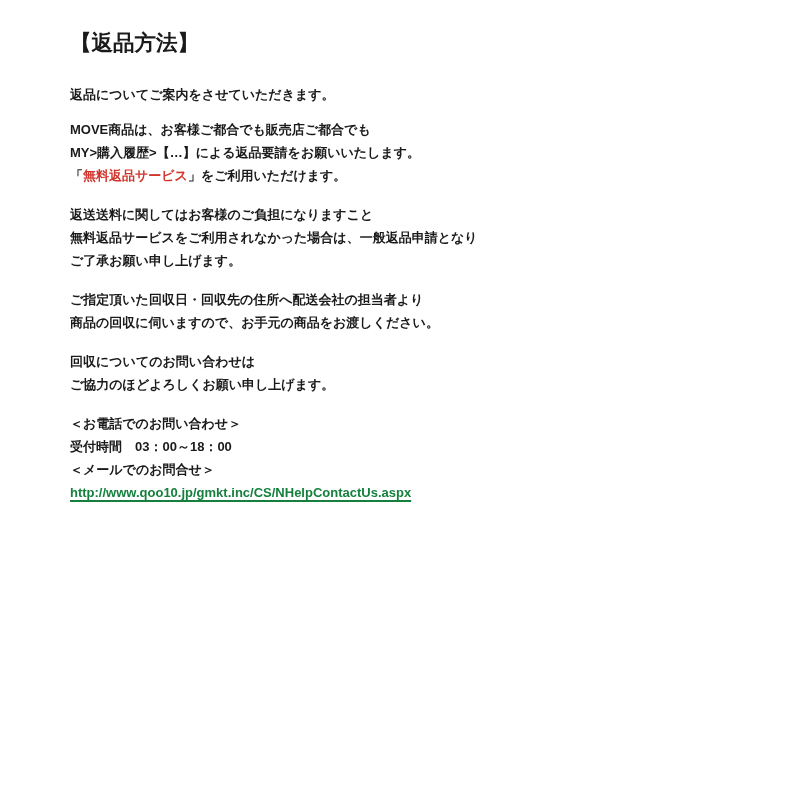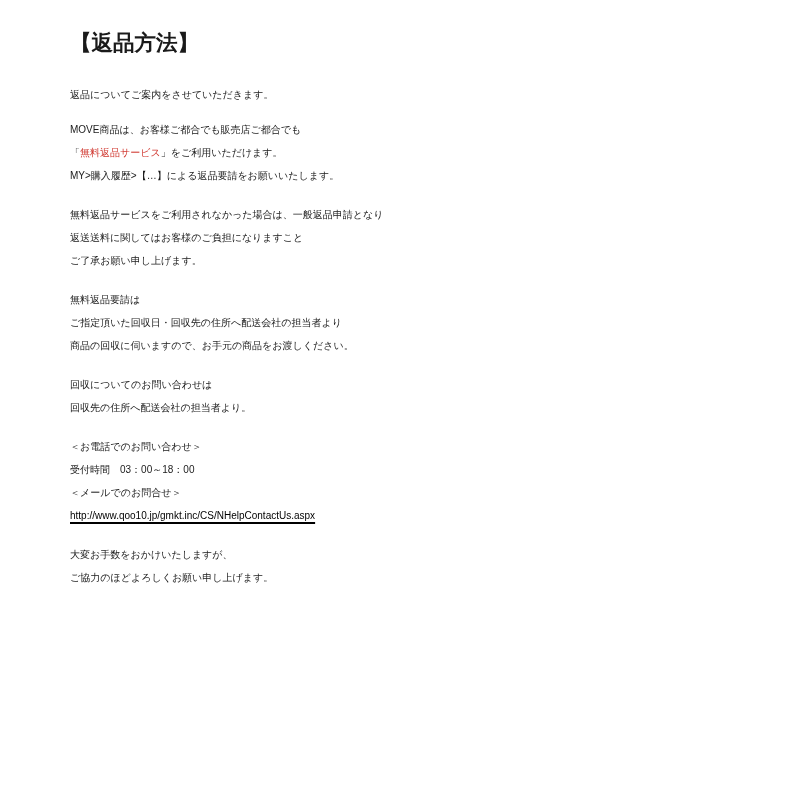--- a/index.html
+++ b/index.html
@@ -24,77 +24,72 @@
   }
   .doc-title {
     margin: 0 0 27px 0;
     font-size: 21.5px;
     line-height: 26px;
     font-weight: 700;
     color: #1a1a1a;
   }
   .para {
     margin: 0 0 16px 0;
-    font-size: 10px;
+    font-size: 13px;
     line-height: 23px;
-    font-weight: 400;
+    font-weight: 700;
   }
   .para.tight {
     margin-bottom: 12px;
   }
   .ln { display: block; }
   .red { color: #d0362e; }
   .url-link {
-    color: #000000;
+    color: #15803d;
     text-decoration: underline;
     text-underline-offset: 3px;
     text-decoration-thickness: 2px;
   }
 </style>
 </head>
 <body>
 
 <div class="doc">
 
   <h1 class="doc-title">【返品方法】</h1>
 
   <p class="para tight">
     <span class="ln">返品についてご案内をさせていただきます。</span>
   </p>
 
   <p class="para">
     <span class="ln">MOVE商品は、お客様ご都合でも販売店ご都合でも</span>
+    <span class="ln">MY&gt;購入履歴&gt;【…】による返品要請をお願いいたします。</span>
     <span class="ln"><span>「</span><span class="red">無料返品サービス</span><span>」をご利用いただけます。</span></span>
-    <span class="ln">MY&gt;購入履歴&gt;【…】による返品要請をお願いいたします。</span>
   </p>
 
 
 
   <p class="para">
+    <span class="ln">返送送料に関してはお客様のご負担になりますこと</span>
     <span class="ln">無料返品サービスをご利用されなかった場合は、一般返品申請となり</span>
-    <span class="ln">返送送料に関してはお客様のご負担になりますこと</span>
     <span class="ln">ご了承お願い申し上げます。</span>
   </p>
 
   <p class="para">
-    <span class="ln">無料返品要請は</span>
     <span class="ln">ご指定頂いた回収日・回収先の住所へ配送会社の担当者より</span>
     <span class="ln">商品の回収に伺いますので、お手元の商品をお渡しください。</span>
   </p>
 
   <p class="para">
     <span class="ln">回収についてのお問い合わせは</span>
-    <span class="ln">回収先の住所へ配送会社の担当者より。</span>
+    <span class="ln">ご協力のほどよろしくお願い申し上げます。</span>
   </p>
 
   <p class="para">
     <span class="ln">＜お電話でのお問い合わせ＞</span>
     <span class="ln">受付時間　03：00～18：00</span>
     <span class="ln">＜メールでのお問合せ＞</span>
     <span class="ln"><a class="url-link">http://www.qoo10.jp/gmkt.inc/CS/NHelpContactUs.aspx</a></span>
   </p>
 
-  <p class="para">
-    <span class="ln">大変お手数をおかけいたしますが、</span>
-    <span class="ln">ご協力のほどよろしくお願い申し上げます。</span>
-  </p>
 
 </div>
 
 </body></html>

